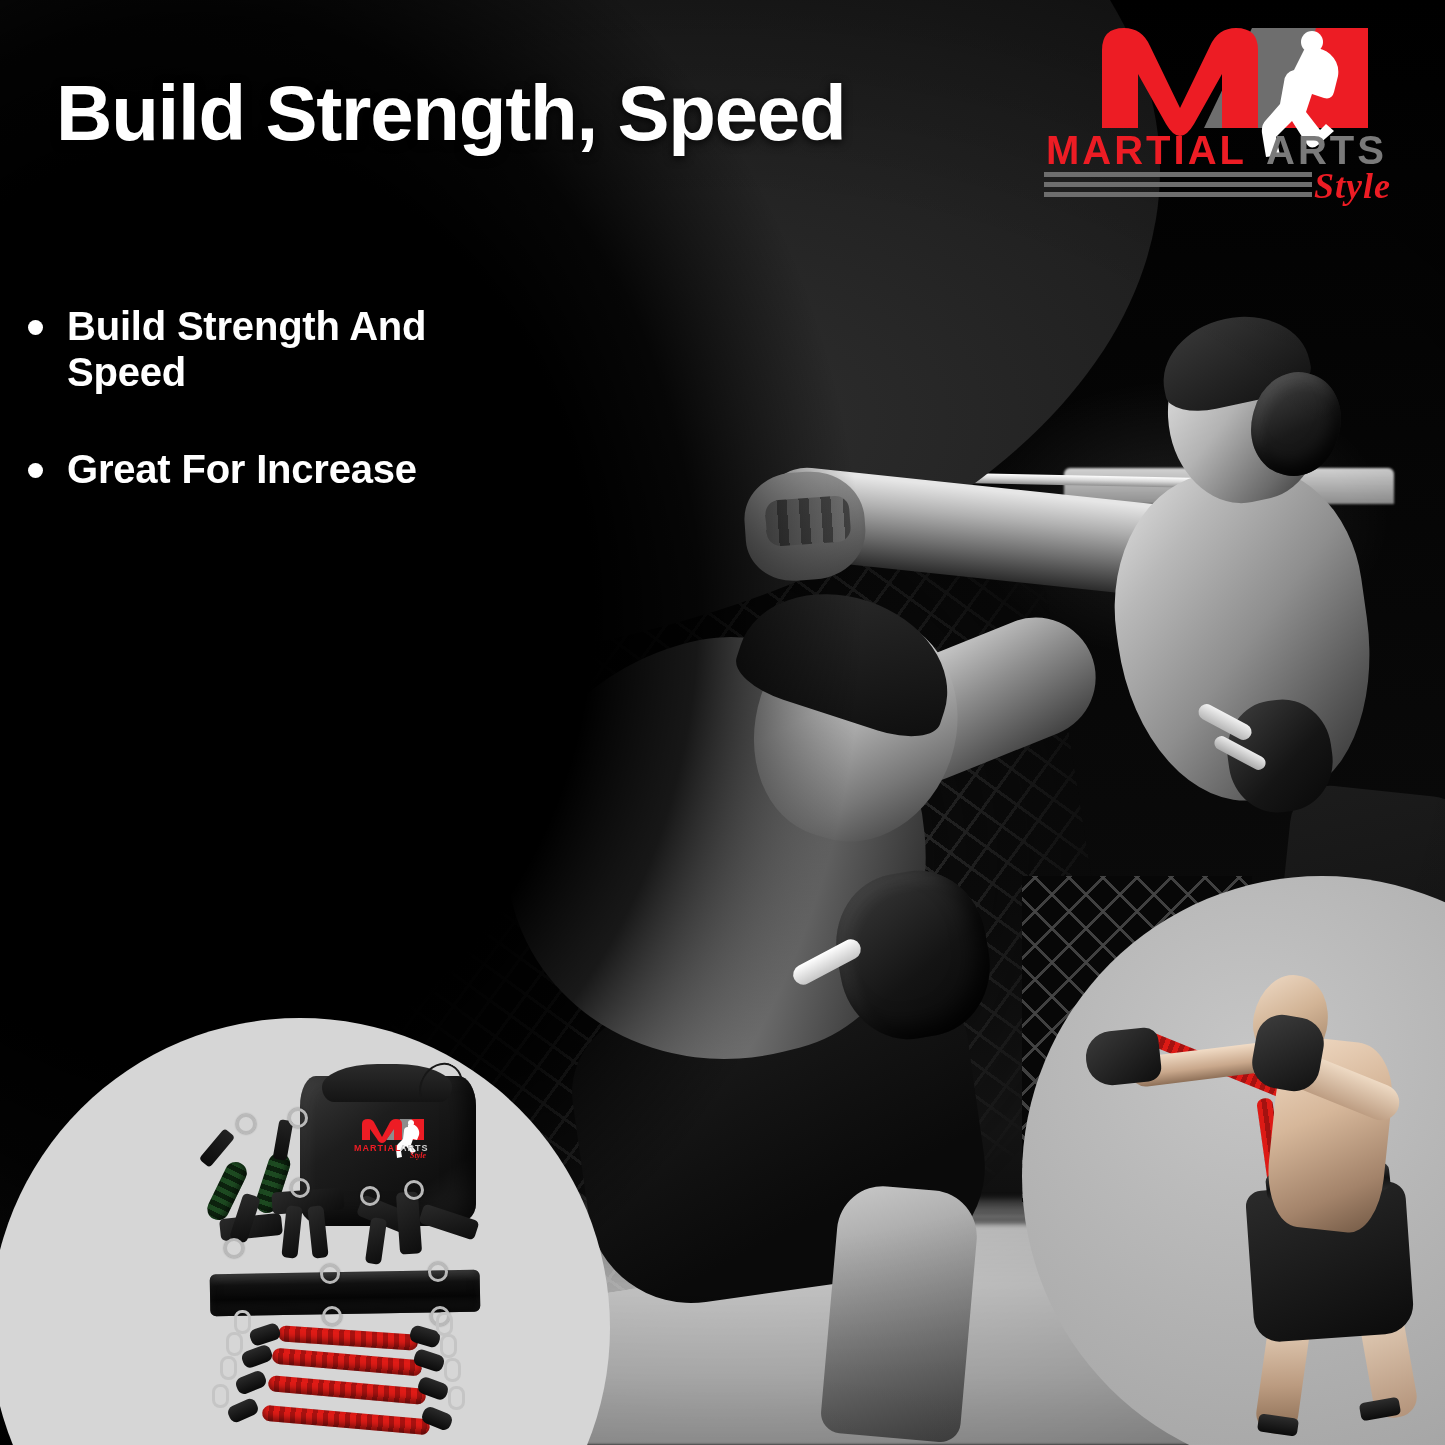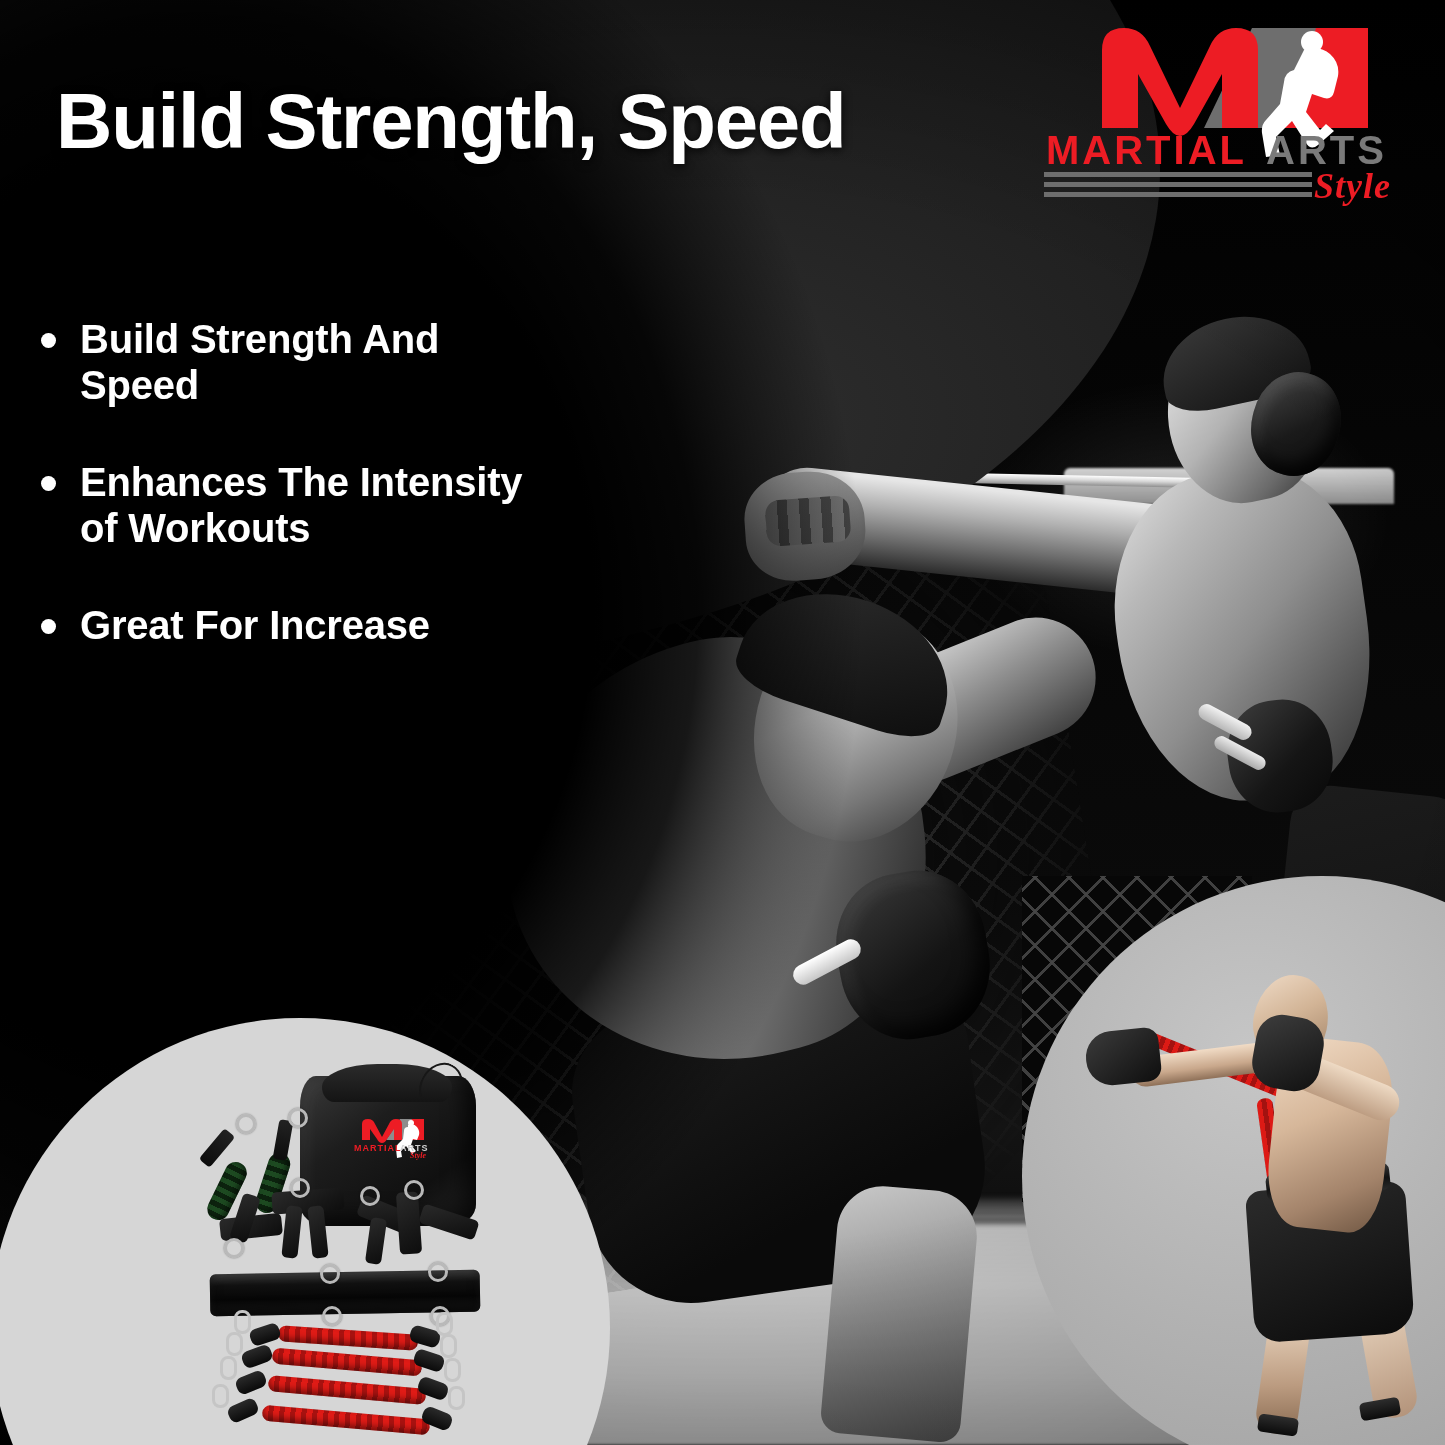--- a/index.html
+++ b/index.html
@@ -169,21 +169,21 @@
     transform:rotate(-8deg);
   }
   .ff-leg{
     left:830px;top:1188px;width:140px;height:250px;
     background:linear-gradient(160deg,#c9c9c9,#8b8b8b 50%,#4a4a4a);
     border-radius:46px 46px 20px 20px;transform:rotate(5deg);
   }
 
   
   .headline{
-    position:absolute;left:56px;top:32px;width:900px;
+    position:absolute;left:56px;top:24px;width:900px;
     color:#fff;font-weight:700;font-size:78px;line-height:.97;
     letter-spacing:-1.2px;font-stretch:condensed;
     text-shadow:0 2px 10px rgba(0,0,0,.9);
   }
   .headline .l2{display:block;}
 
   
   .logo{position:absolute;left:1016px;top:16px;width:412px;height:196px;}
   .logo svg{display:block;width:412px;height:196px;}
 
@@ -398,28 +398,24 @@
       <text x="250" y="148" font-family="'Liberation Sans',sans-serif" font-size="40" font-weight="700" letter-spacing="3" fill="#7A7A7A">ARTS</text>
 
       <rect x="28" y="156" width="268" height="5" fill="#6E6E6E"></rect>
       <rect x="28" y="166" width="268" height="5" fill="#6E6E6E"></rect>
       <rect x="28" y="176" width="268" height="5" fill="#6E6E6E"></rect>
 
       <text x="298" y="182" font-family="'Liberation Serif',serif" font-size="36" font-style="italic" font-weight="700" letter-spacing="1" fill="#ED1C24">Style</text>
     </svg>
   </div>
 
-  <ul class="bullets" style="list-style:none;margin:17px;padding:0;">
+  <ul class="bullets" style="list-style:none;margin:4px;padding:0;">
     <li class="bullet">
       <span class="dot"></span>
       <span class="btext">Build Strength And Speed</span>
-    </li>
-    <li class="bullet">
-      <span class="dot"></span>
-      <span class="btext">Enhances The Intensity of Workouts</span>
     </li>
     <li class="bullet">
       <span class="dot"></span>
       <span class="btext">Great For Increase</span>
     </li>
   </ul>
 
   <div class="inset inset-product"></div>
 
   <div class="kit bag"></div>

